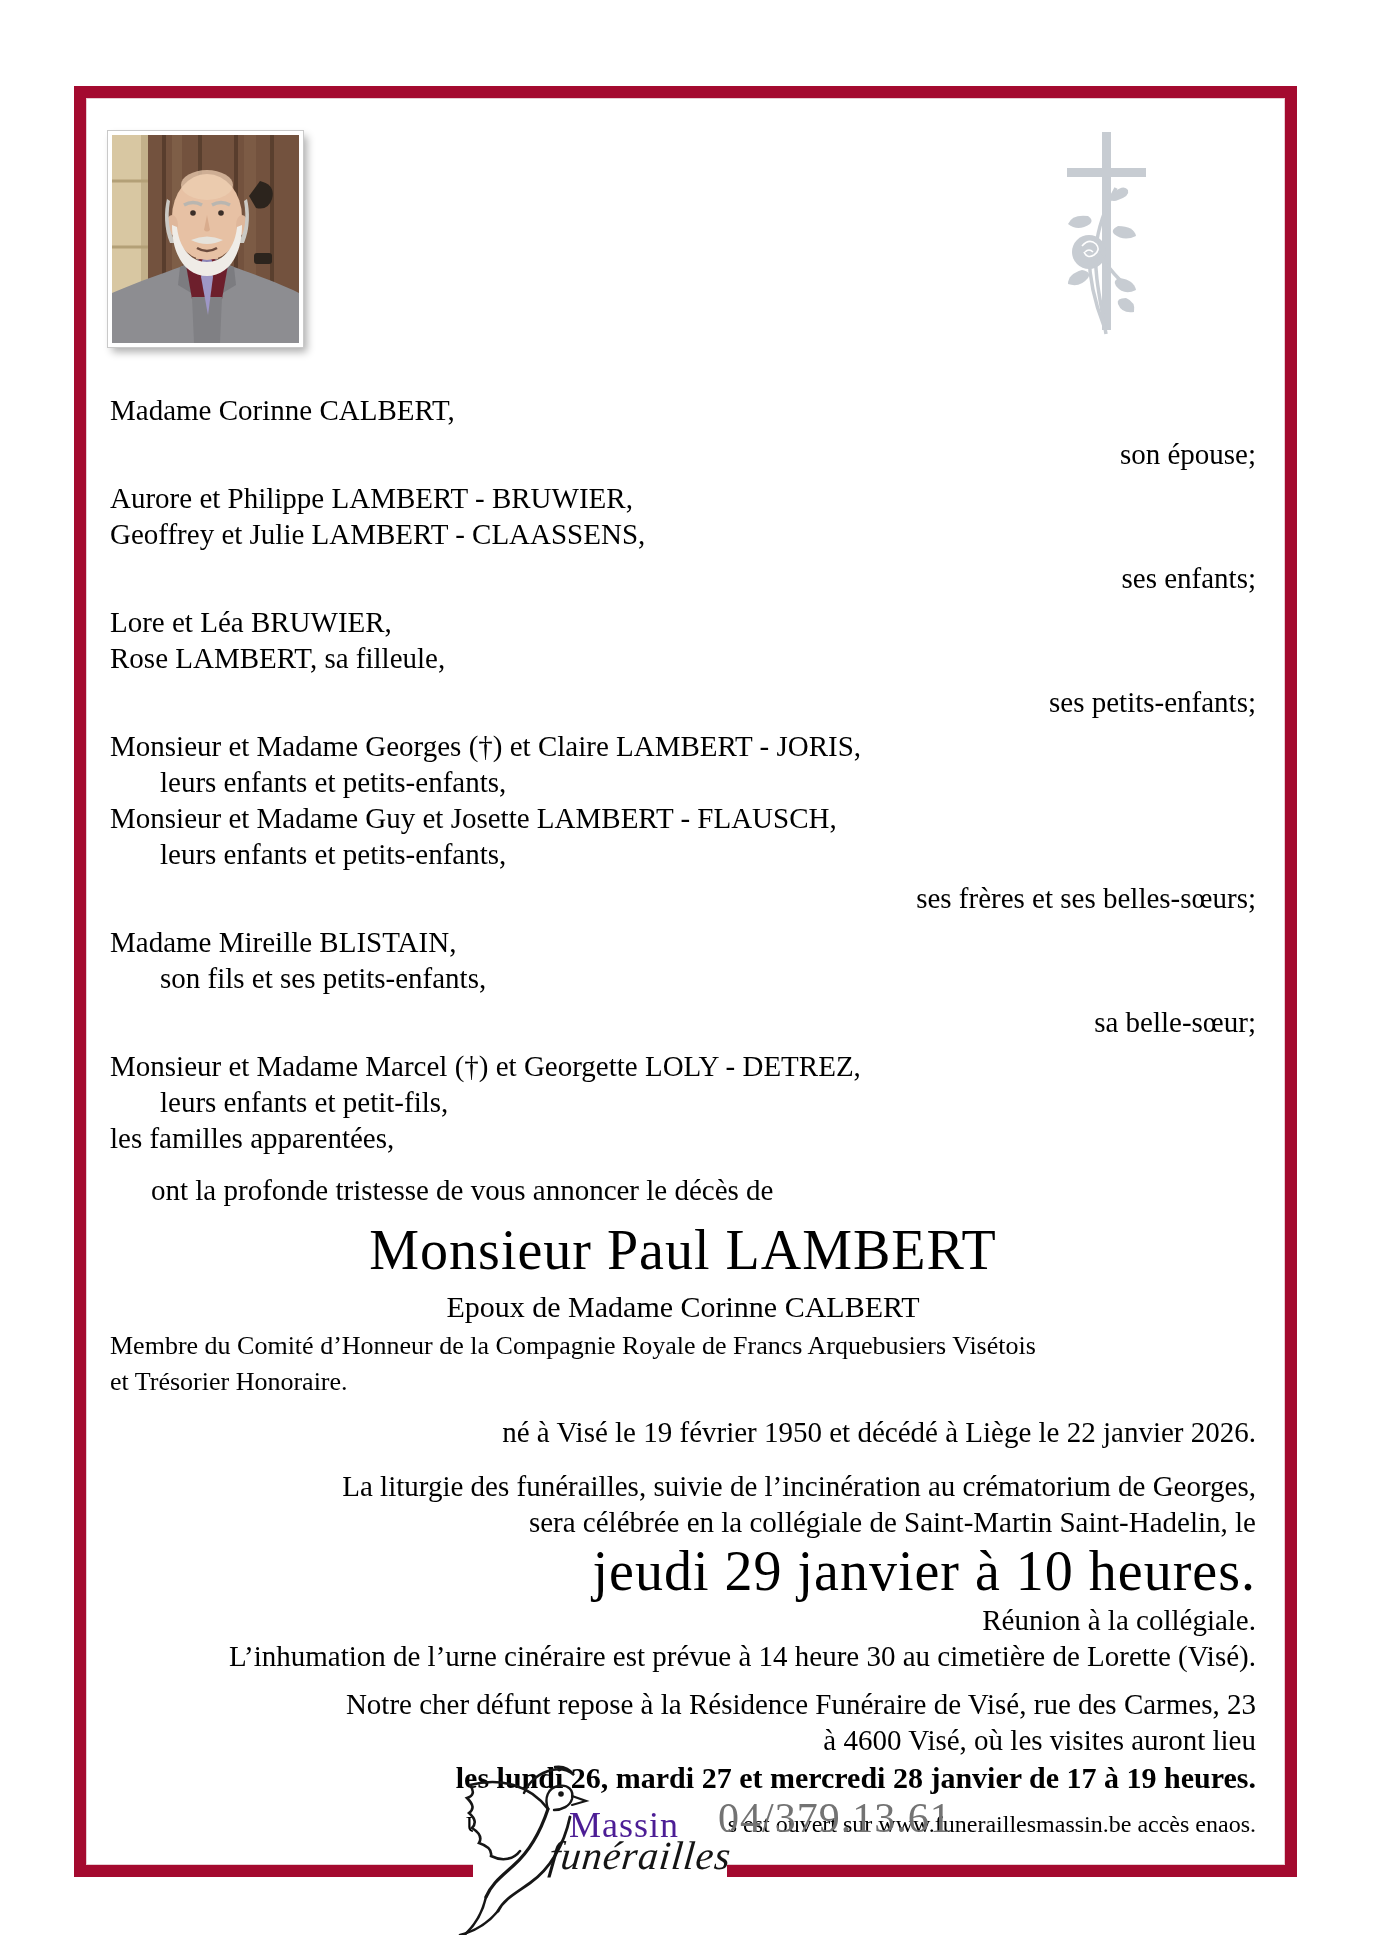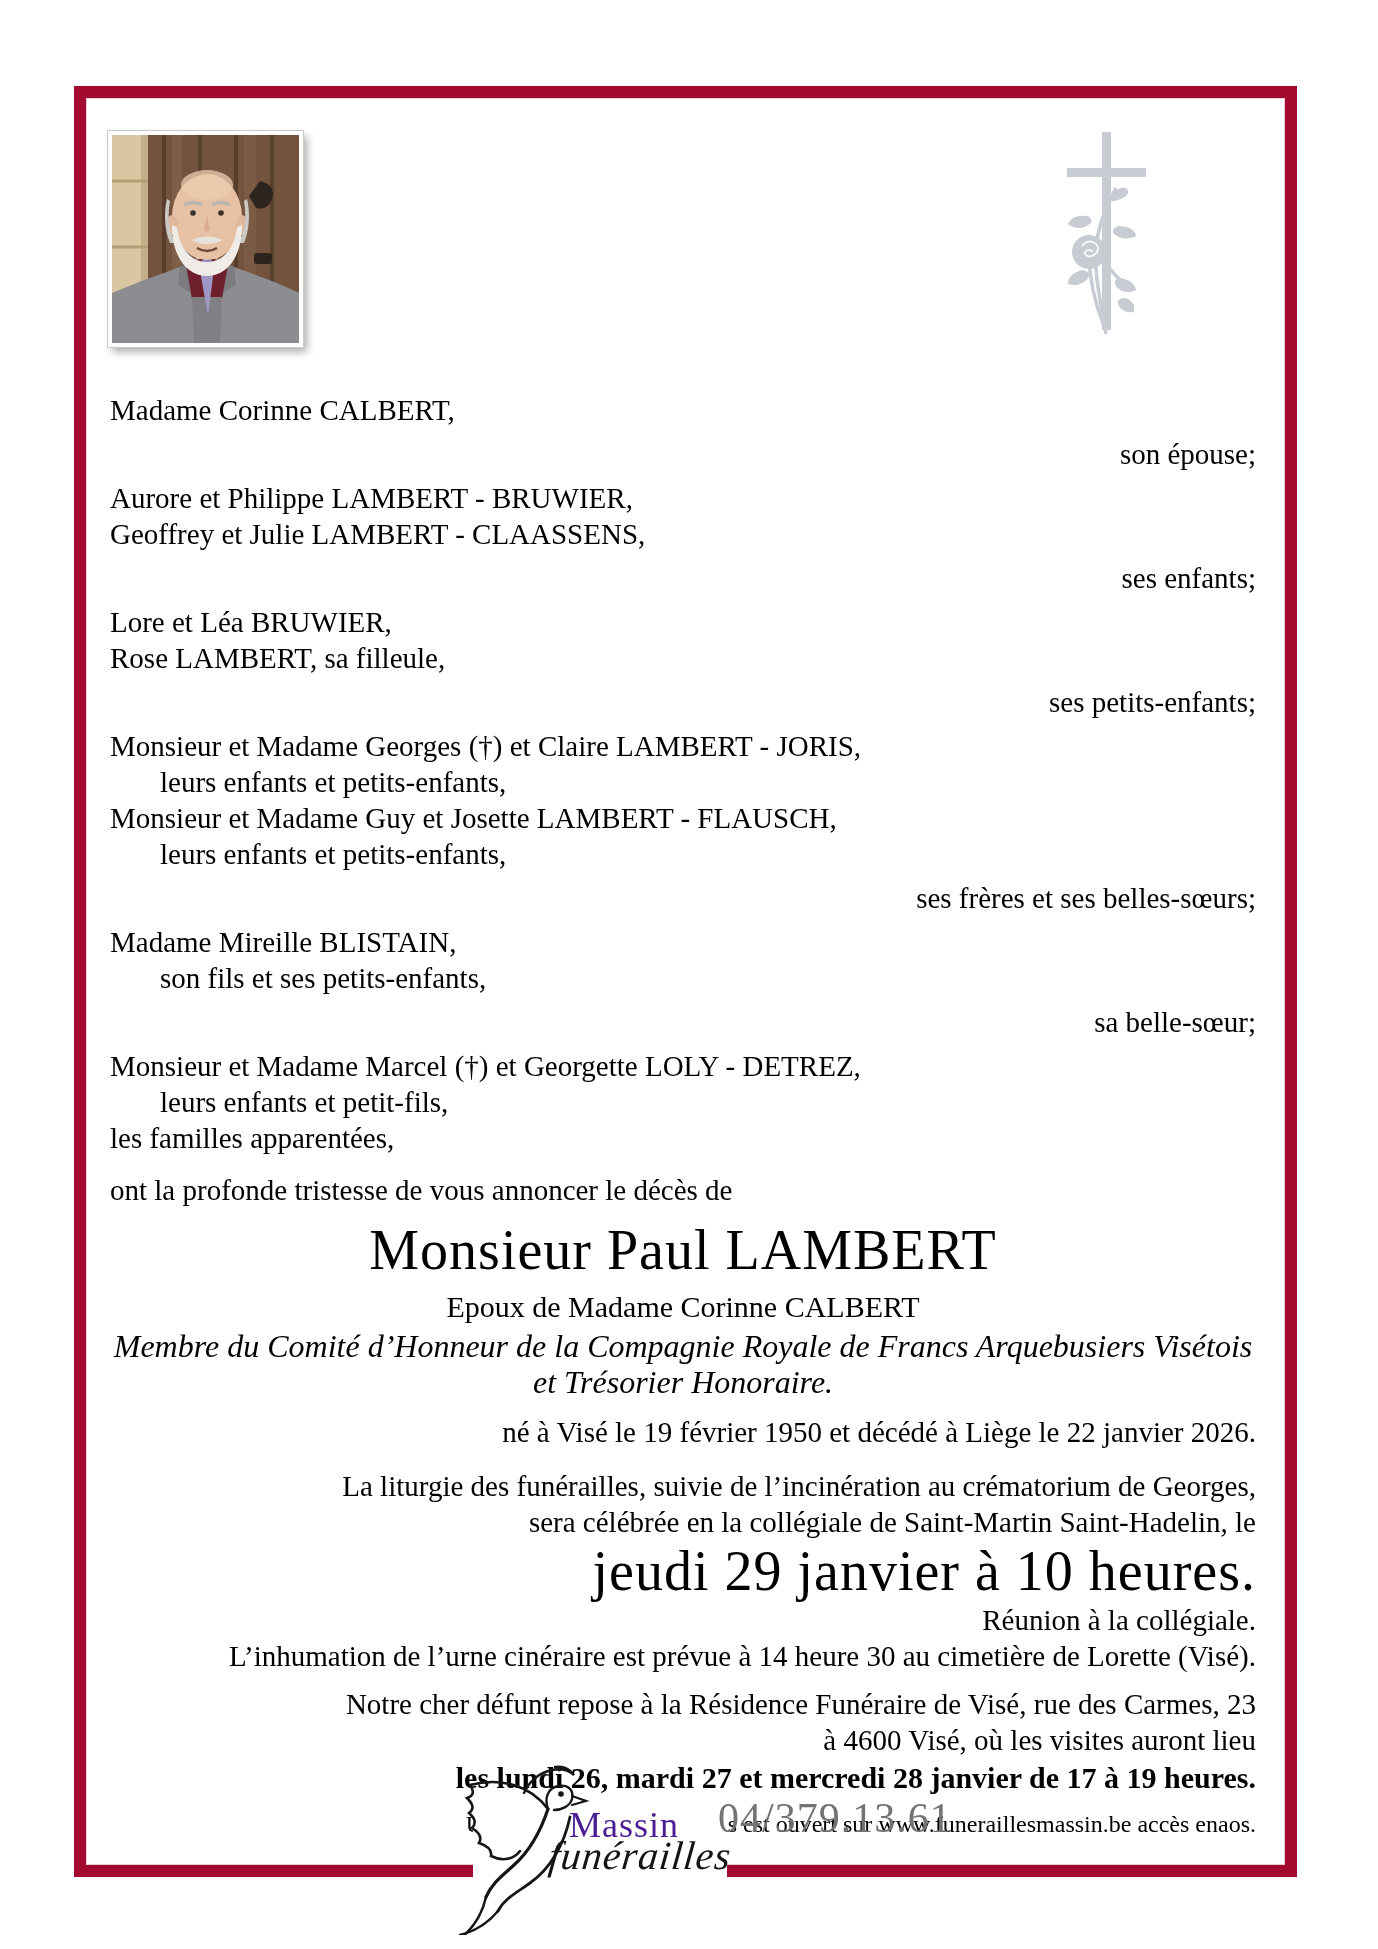--- a/index.html
+++ b/index.html
@@ -26,24 +26,24 @@
   
   .cross{position:absolute;left:1062px;top:130px;width:88px;height:208px;z-index:2;}
   
   .content{
     position:absolute;left:110px;top:392px;width:1146px;z-index:2;
   }
   .ln{font-size:29px;line-height:36px;white-space:nowrap;}
   .indent{padding-left:50px;}
   .right{text-align:right;margin:8px 0;}
   .center{text-align:right;}
-  .intro{margin-top:16px;}
+  .intro{margin-top:16px;margin-left:41px;}
   .name{text-align:center;font-size:56px;line-height:72px;margin-top:6px;letter-spacing:1px;font-family:Liberation Serif, serif;}
   .epoux{text-align:center;font-size:30px;line-height:42px;white-space:nowrap;}
-  .membre{text-align:center;font-size:32px;line-height:36px;white-space:nowrap;font-style:italic;}
+  .membre{font-size:26px;line-height:36px;white-space:nowrap;}
   .dates{margin-top:14px;}
   .lit{margin-top:18px;}
   .jeudi{text-align:right;font-size:56px;line-height:62px;letter-spacing:1px;white-space:nowrap;}
   .repose1{margin-top:12px;font-family:Liberation Serif, serif;}
   .boldline{font-weight:bold;font-size:30px;line-height:40px;}
   .registre{font-size:24px;line-height:32px;margin-top:10px;}
   
   .logo-box{
     position:absolute;left:473px;top:1795px;width:254px;height:100px;
     background:#ffffff;z-index:3;

